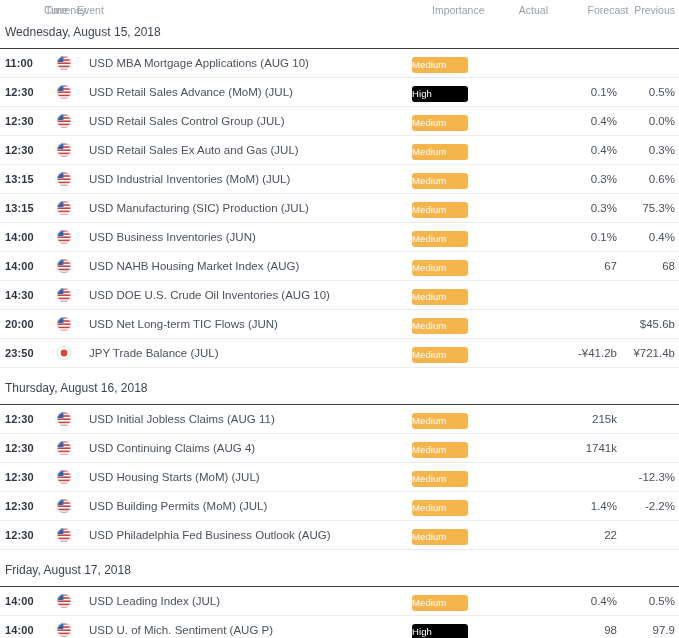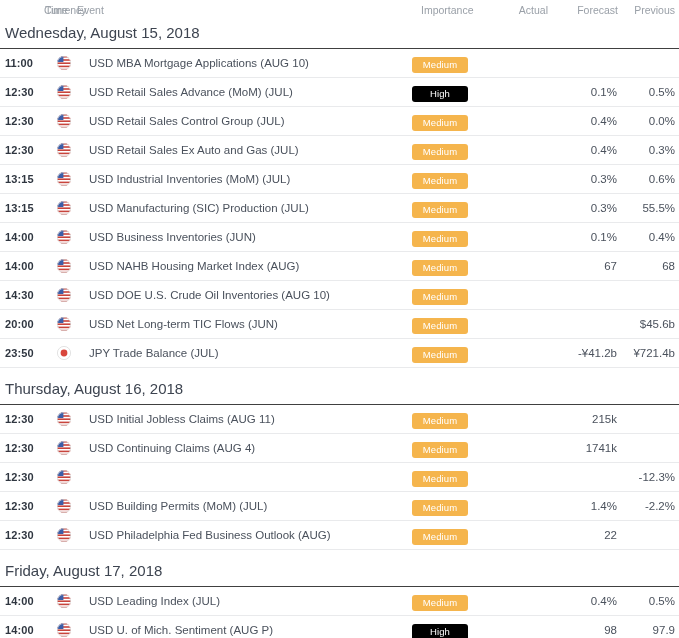--- a/index.html
+++ b/index.html
@@ -31,28 +31,28 @@
     font-weight: 400;
   }
   .col-header span {
     position: absolute;
     top: 4px;
     white-space: nowrap;
   }
   .ch-time      { left: 5px; margin-left: 40px; }
   .ch-currency  { left: 44px; }
   .ch-event     { left: 77px; }
-  .ch-importance{ left: 421px; text-align: center; }
+  .ch-importance{ left: 432px; text-align: center; }
   .ch-actual    { left: 462px; width: 86px; text-align: right; }
-  .ch-forecast  { left: 542px; width: 76px; text-align: right; }
+  .ch-forecast  { left: 570px; width: 76px; text-align: center; }
   .ch-previous  { left: 600px; width: 75px; text-align: right; }
 
   
   .day-heading {
-    font-size: 15px;
+    font-size: 12px;
     color: #3d4450;
     font-weight: 400;
     padding: 4px 0 6px 5px;
     line-height: 19px;
     white-space: nowrap;
   }
   .day-group + .day-group .day-heading {
     padding-top: 11px;
   }
 
@@ -103,21 +103,21 @@
     top: 6px;
     height: 16px;
     line-height: 16px;
   }
   .badge {
     display: inline-block;
     width: 56px;
     height: 16px;
     line-height: 16px;
     border-radius: 3px;
-    text-align: center;
+    text-align: left;
     font-size: 9.5px;
     color: #ffffff;
     letter-spacing: 0.1px;
   }
   .badge.medium { background: #f5b54d; }
   .badge.high   { background: #000000; }
 
   .c-actual {
     left: 462px;
     width: 86px;
@@ -332,21 +332,21 @@
                 </g>
                 <circle cx="7" cy="7" r="6.6" fill="none" stroke="#d8d8d8" stroke-width="0.7"></circle>
               </svg>
             </div>
     <div class="cell c-event">USD Manufacturing (SIC) Production (JUL)</div>
     <div class="cell c-importance">
       <span class="badge medium">Medium</span>
     </div>
     <div class="cell c-actual"></div>
     <div class="cell c-forecast">0.3%</div>
-    <div class="cell c-previous">55.5%</div>
+    <div class="cell c-previous">75.3%</div>
   </div>
 
   <div class="event-row">
     <div class="cell c-time">14:00</div>
     <div class="cell c-flag">
               <svg class="flag-svg" width="14" height="14" viewBox="0 0 14 14">
                 <defs>
                   <clipPath id="usclip">
                     <circle cx="7" cy="7" r="7"></circle>
                   </clipPath>
@@ -558,20 +558,21 @@
                   <rect x="0" y="0" width="14" height="1.6" fill="#c8443c"></rect>
                   <rect x="0" y="3.2" width="14" height="1.6" fill="#c8443c"></rect>
                   <rect x="0" y="6.4" width="14" height="1.6" fill="#c8443c"></rect>
                   <rect x="0" y="9.6" width="14" height="1.6" fill="#c8443c"></rect>
                   <rect x="0" y="12.8" width="14" height="1.4" fill="#c8443c"></rect>
                   <rect x="0" y="0" width="6.4" height="6" fill="#3b5ea8"></rect>
                 </g>
                 <circle cx="7" cy="7" r="6.6" fill="none" stroke="#d8d8d8" stroke-width="0.7"></circle>
               </svg>
             </div>
+    <div class="cell c-event">USD Housing Starts (MoM) (JUL)</div>
     <div class="cell c-importance">
       <span class="badge medium">Medium</span>
     </div>
     <div class="cell c-actual"></div>
     <div class="cell c-previous">-12.3%</div>
   </div>
 
   <div class="event-row">
     <div class="cell c-time">12:30</div>
     <div class="cell c-flag">

